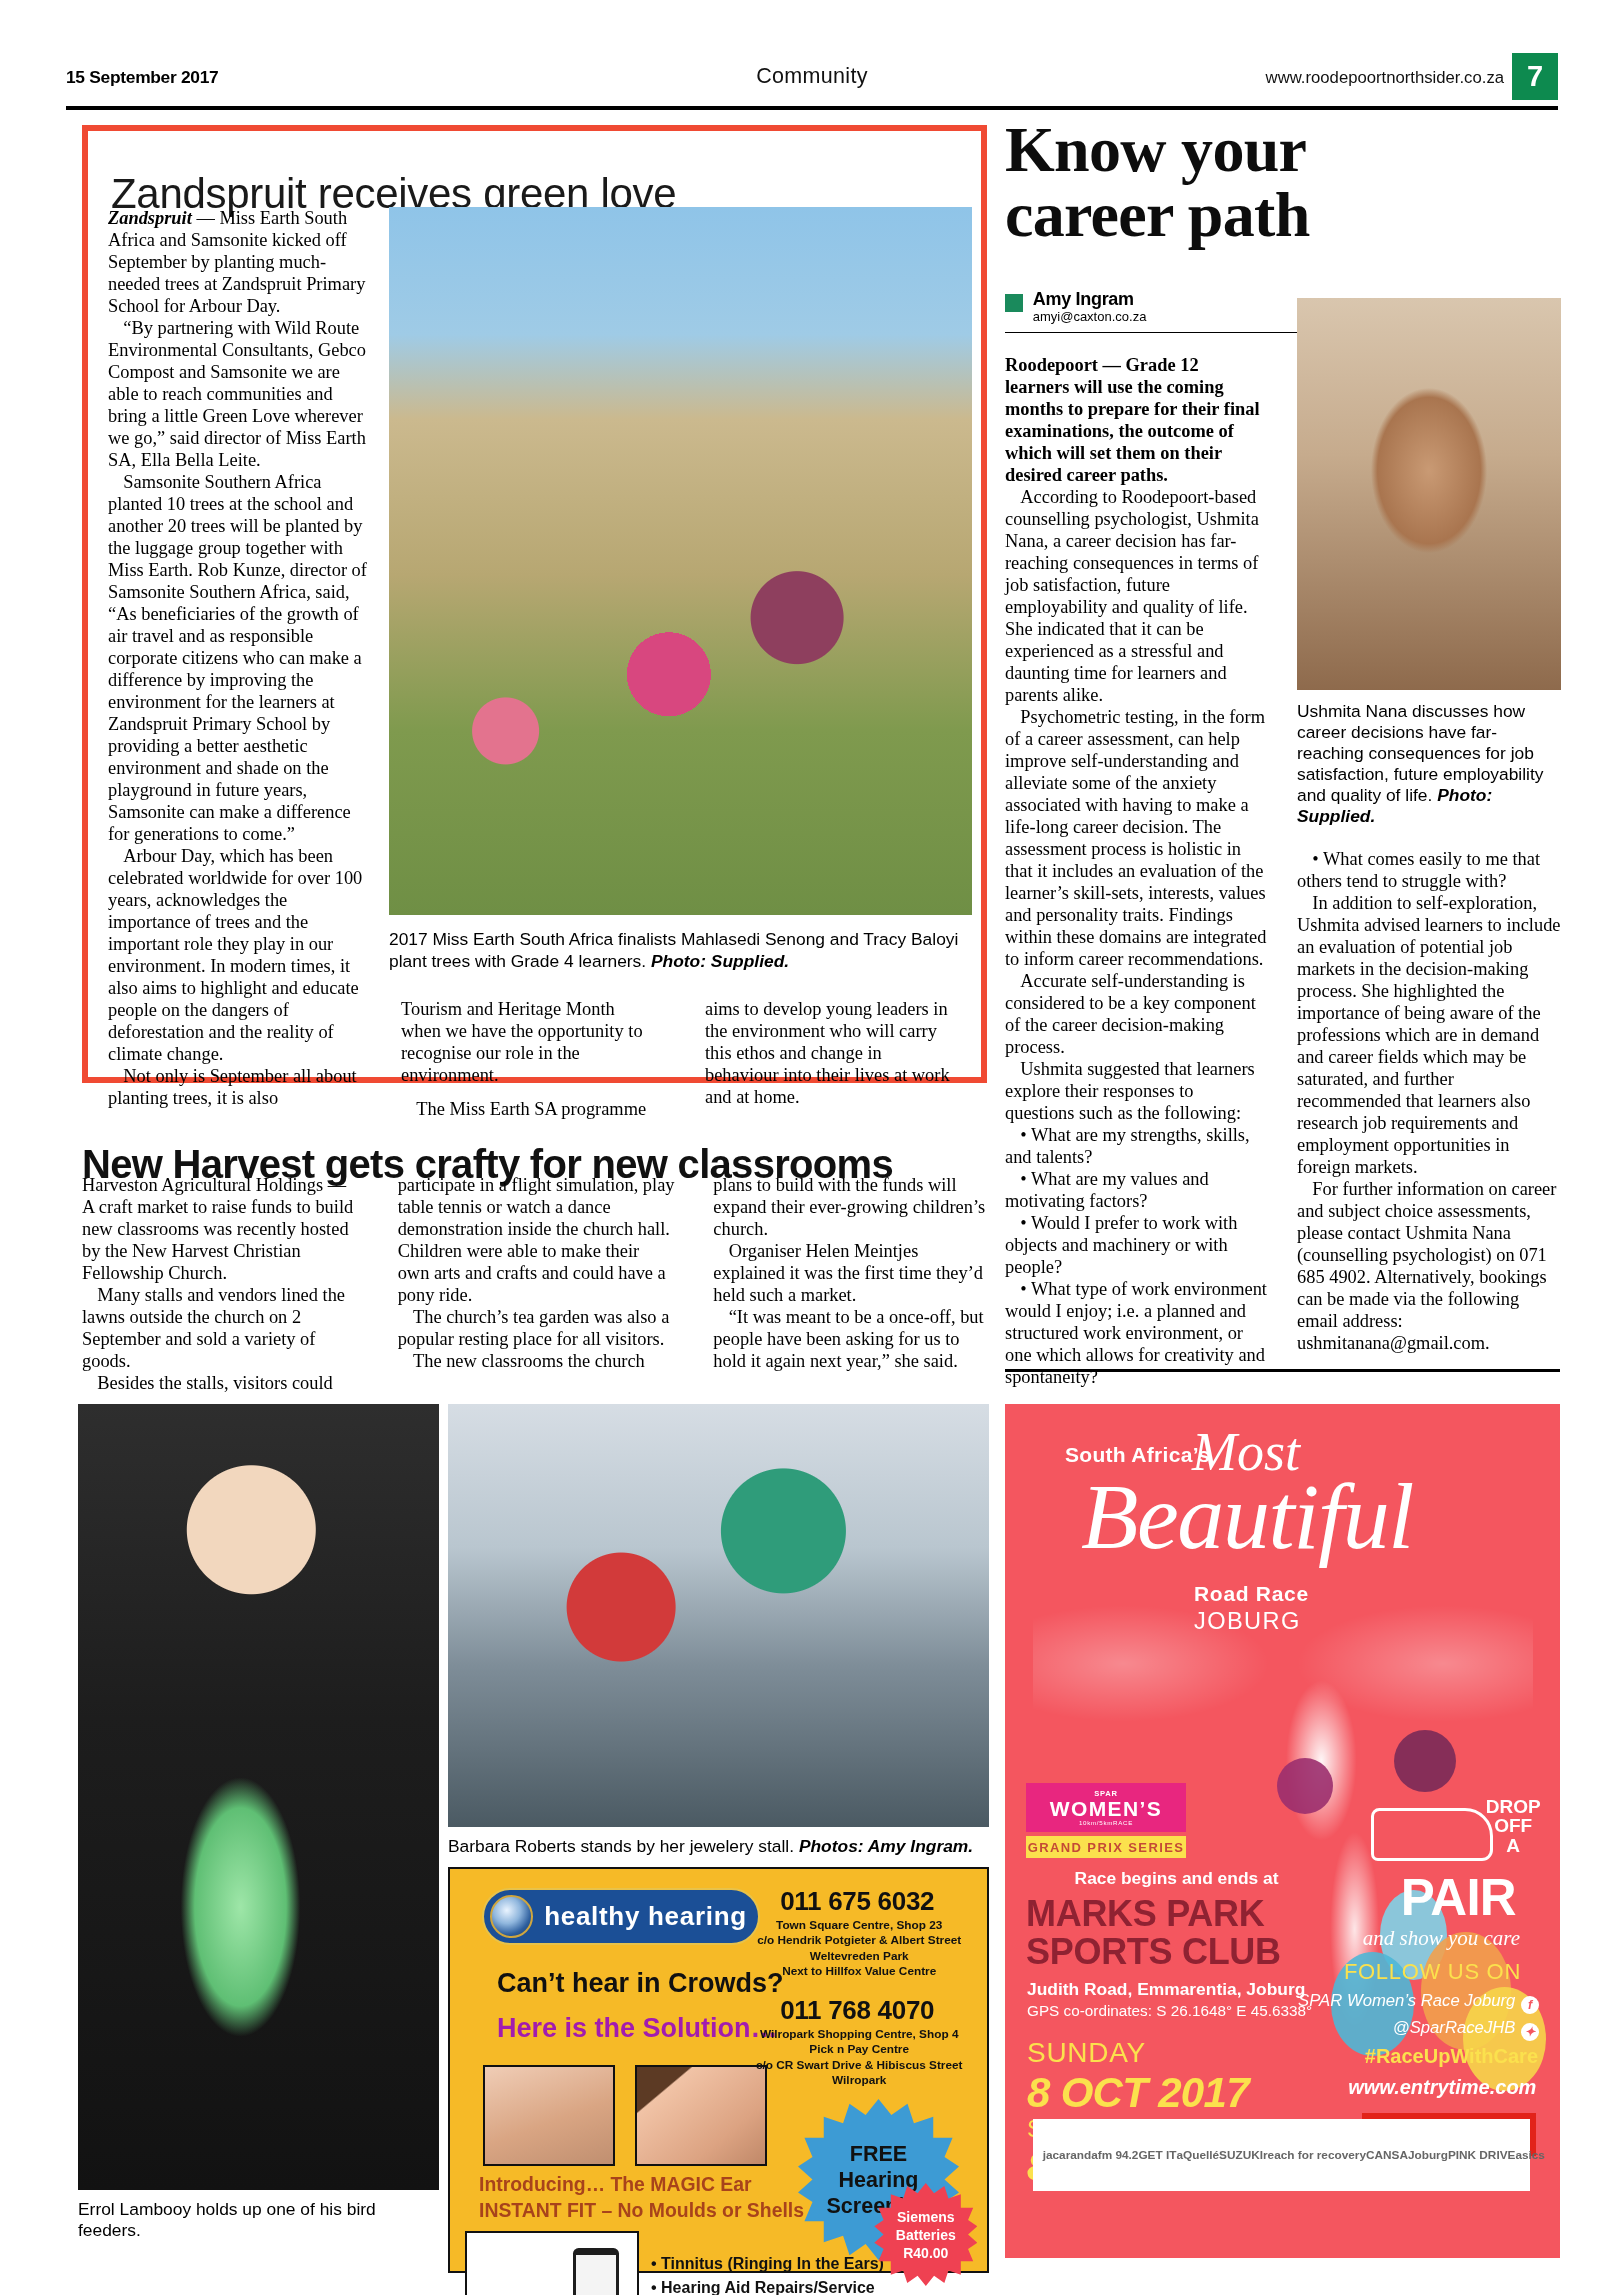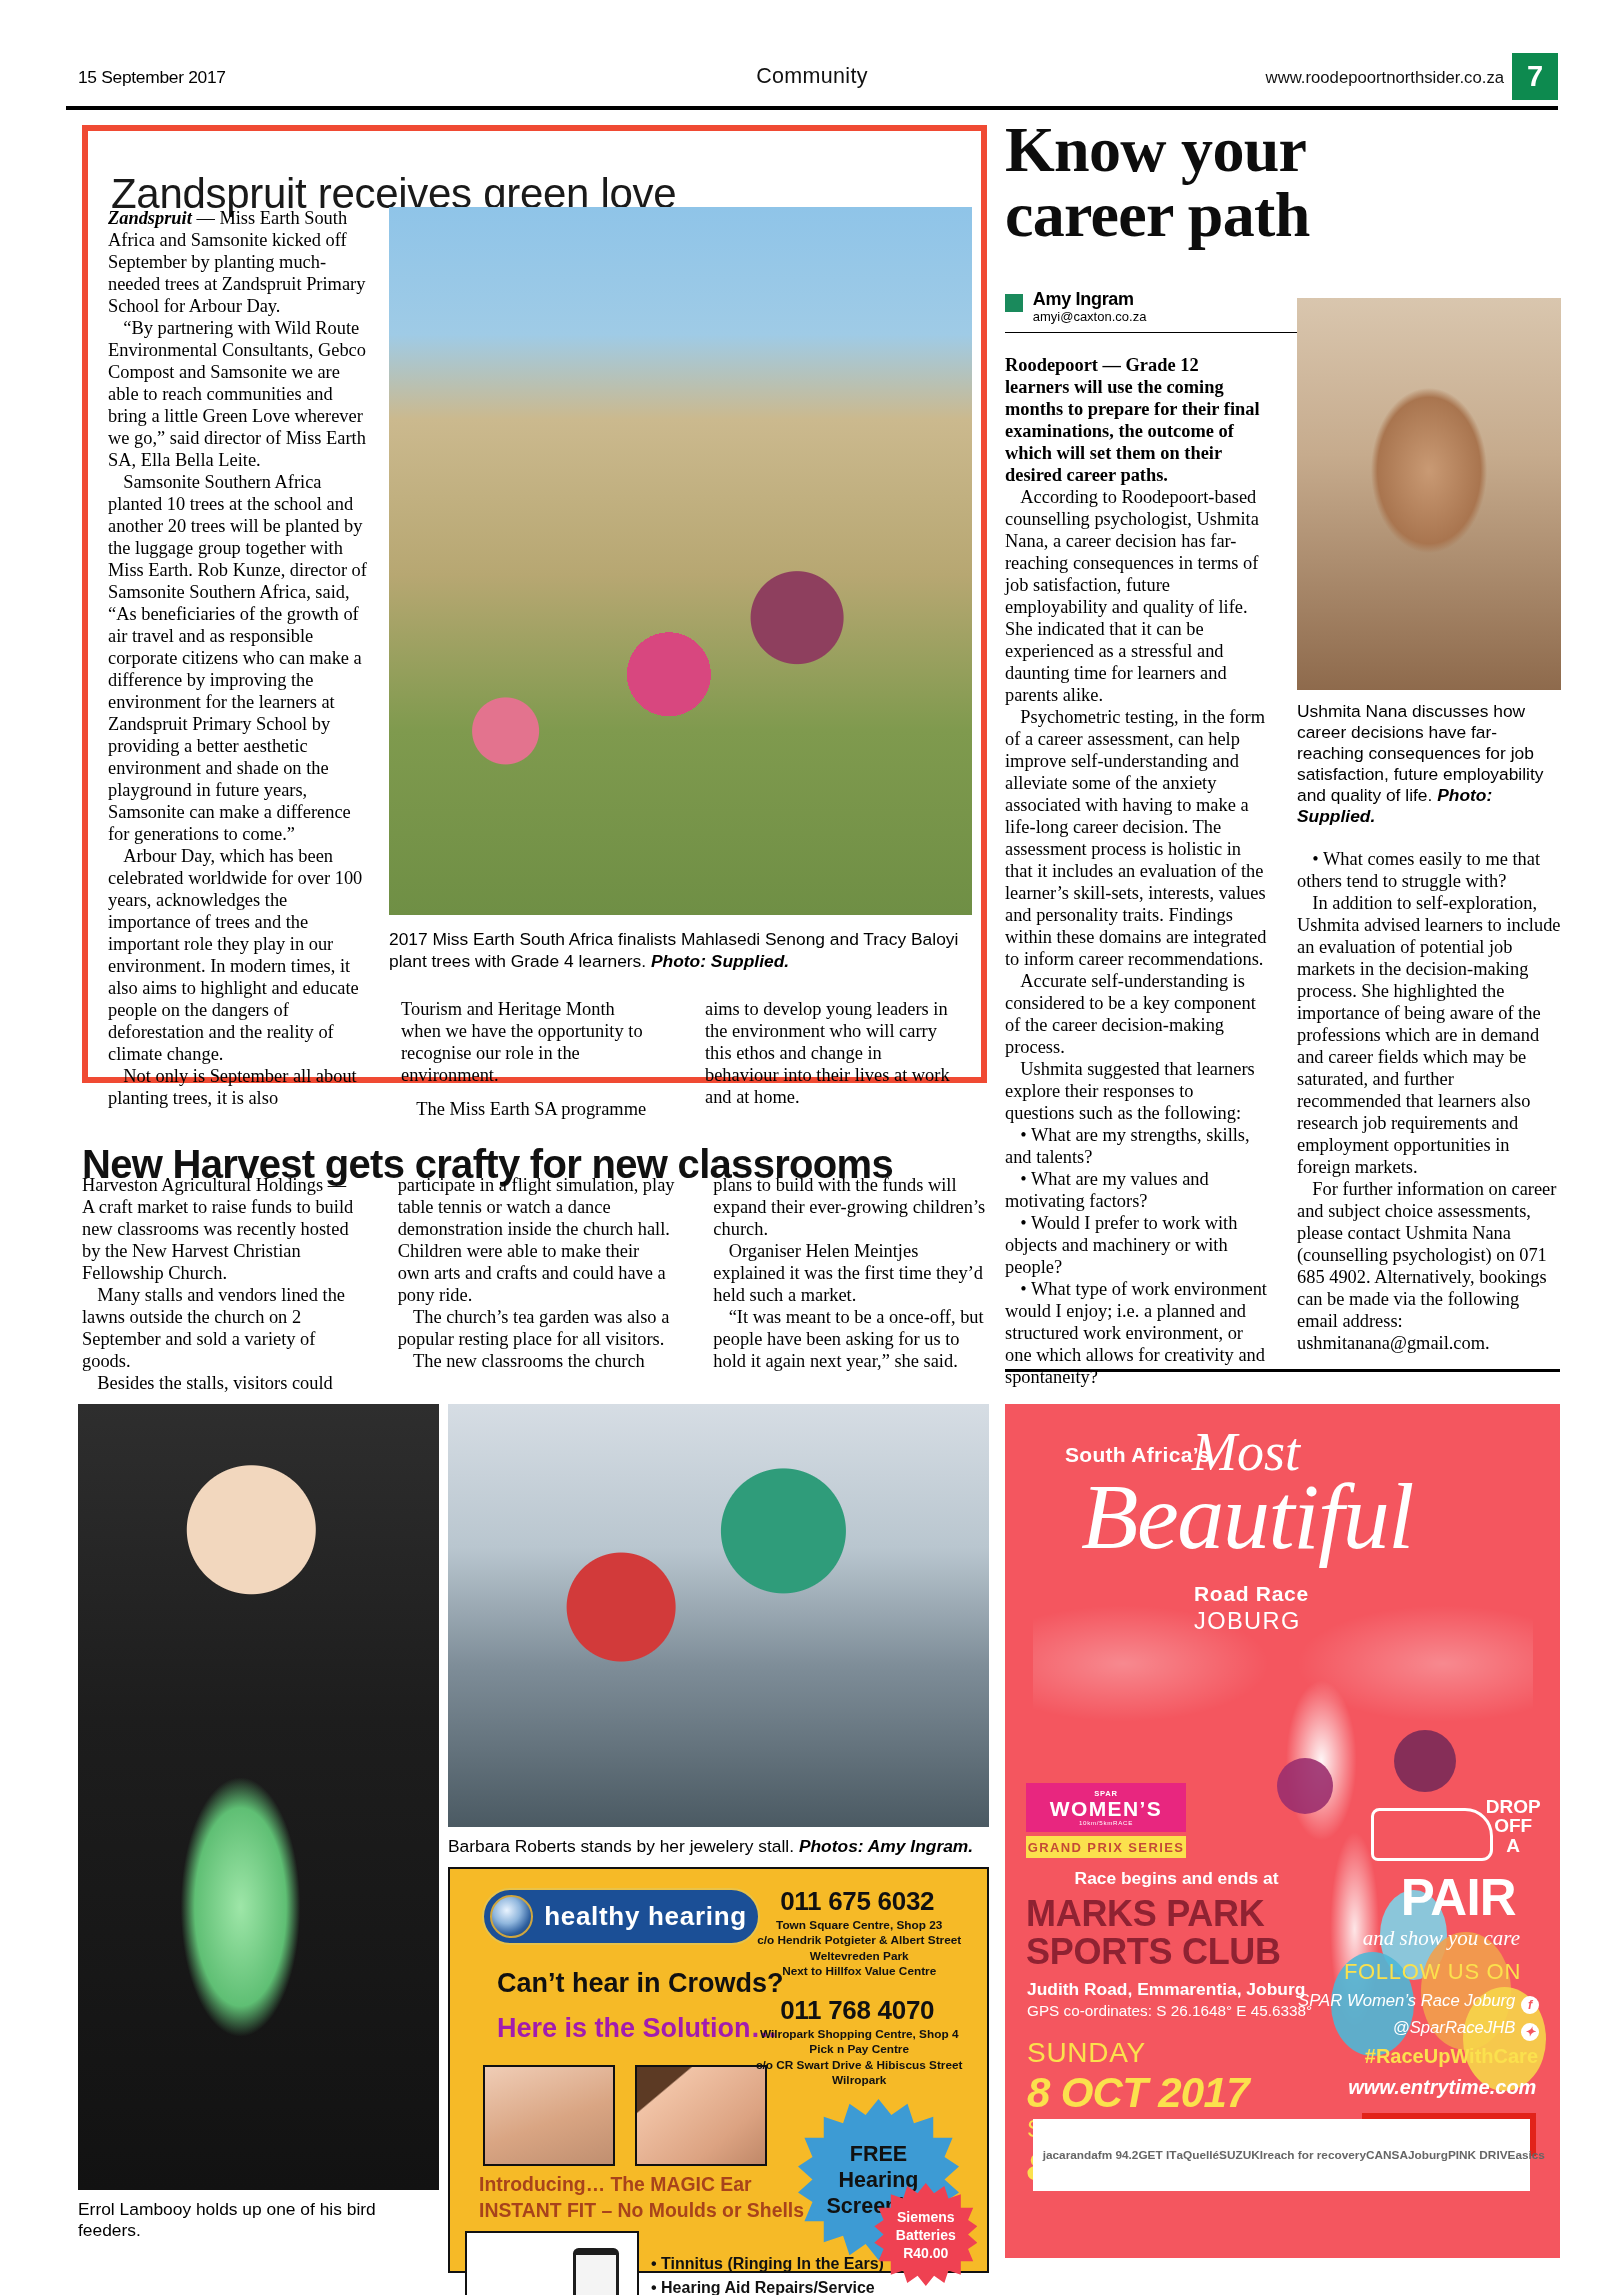--- a/index.html
+++ b/index.html
@@ -11,23 +11,23 @@
     position: relative;
     overflow: hidden;
   }
   .page { position:absolute; inset:0; }
 
   
   .masthead {
     position:absolute; left:66px; top:61px; width:1492px; height:43px;
   }
   .mh-date {
-    position:absolute; left:12px; top:5.6px;
+    position:absolute; left:0; top:5.6px;
     font-family:"Liberation Sans", sans-serif;
-    font-weight:normal; font-size:17.4px; letter-spacing:-0.3px; color:#000;
+    font-weight:bold; font-size:17.4px; letter-spacing:-0.3px; color:#000;
   }
   .mh-section {
     position:absolute; left:0; right:0; top:2.8px; text-align:center;
     font-family:"Liberation Sans", sans-serif; font-size:21.5px; color:#111;
     letter-spacing:0.3px;
   }
   .mh-url {
     position:absolute; right:54px; top:7px;
     font-family:"Liberation Sans", sans-serif; font-size:16.7px; color:#111;
   }

